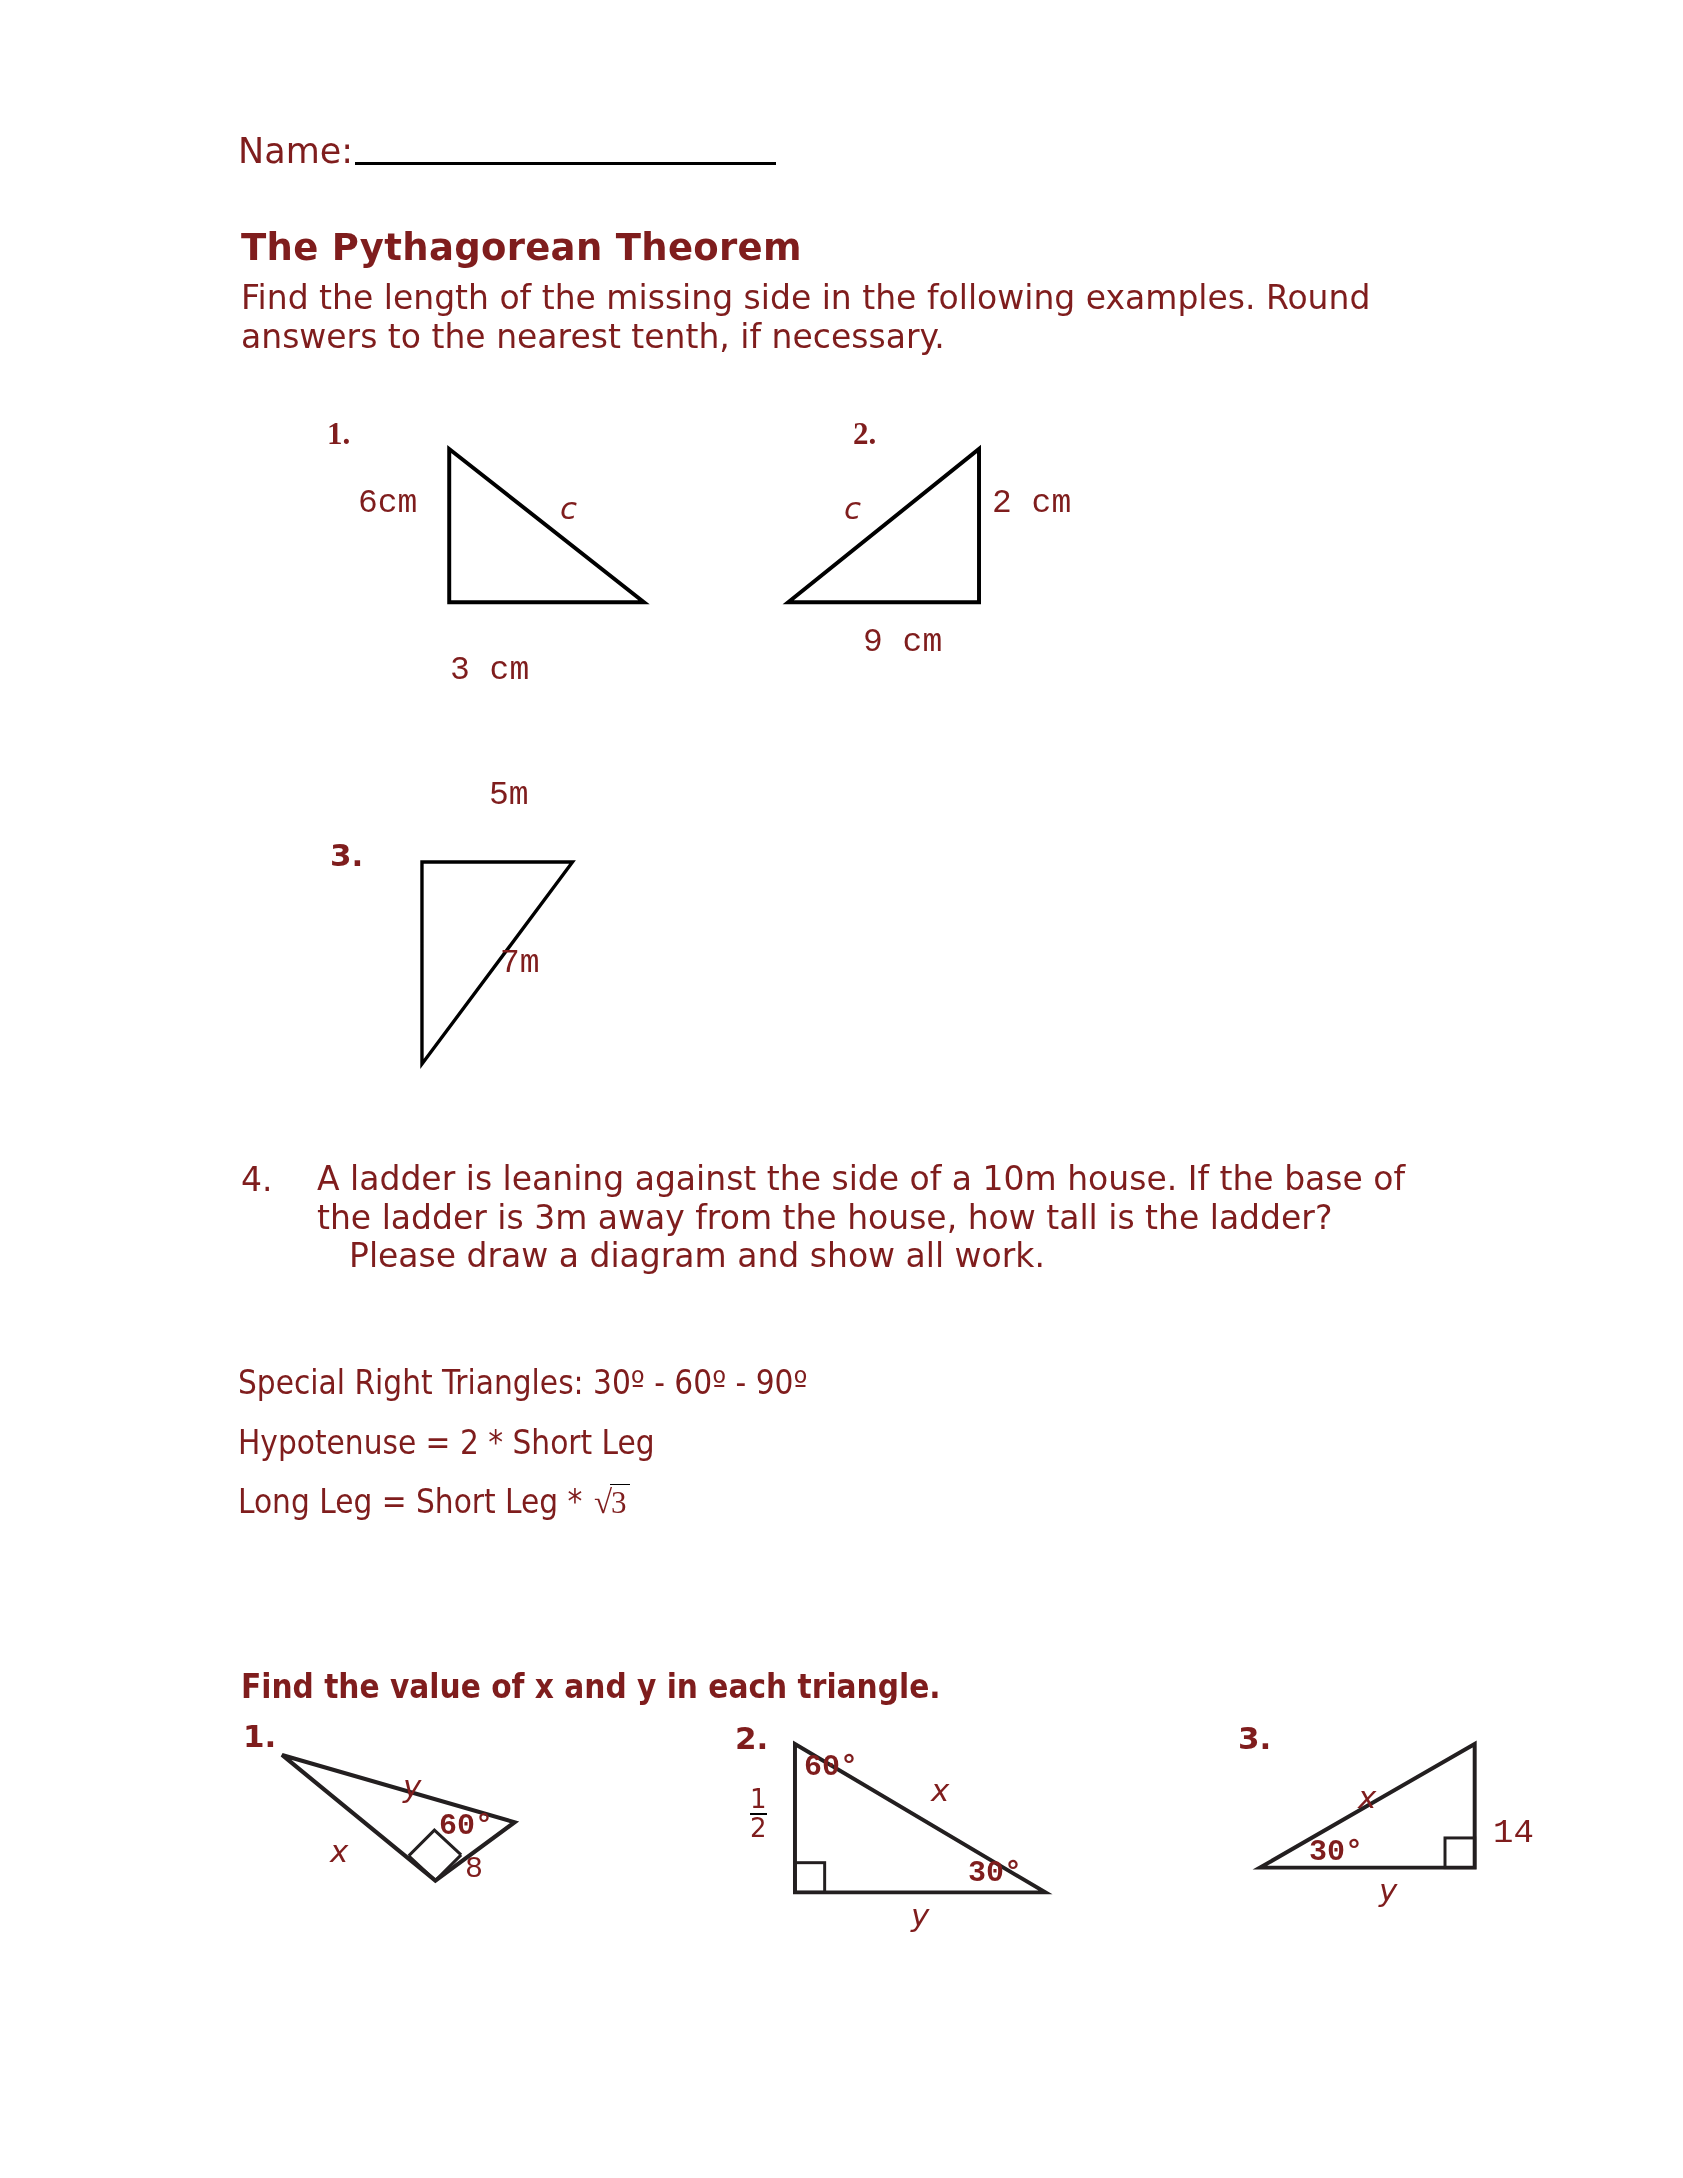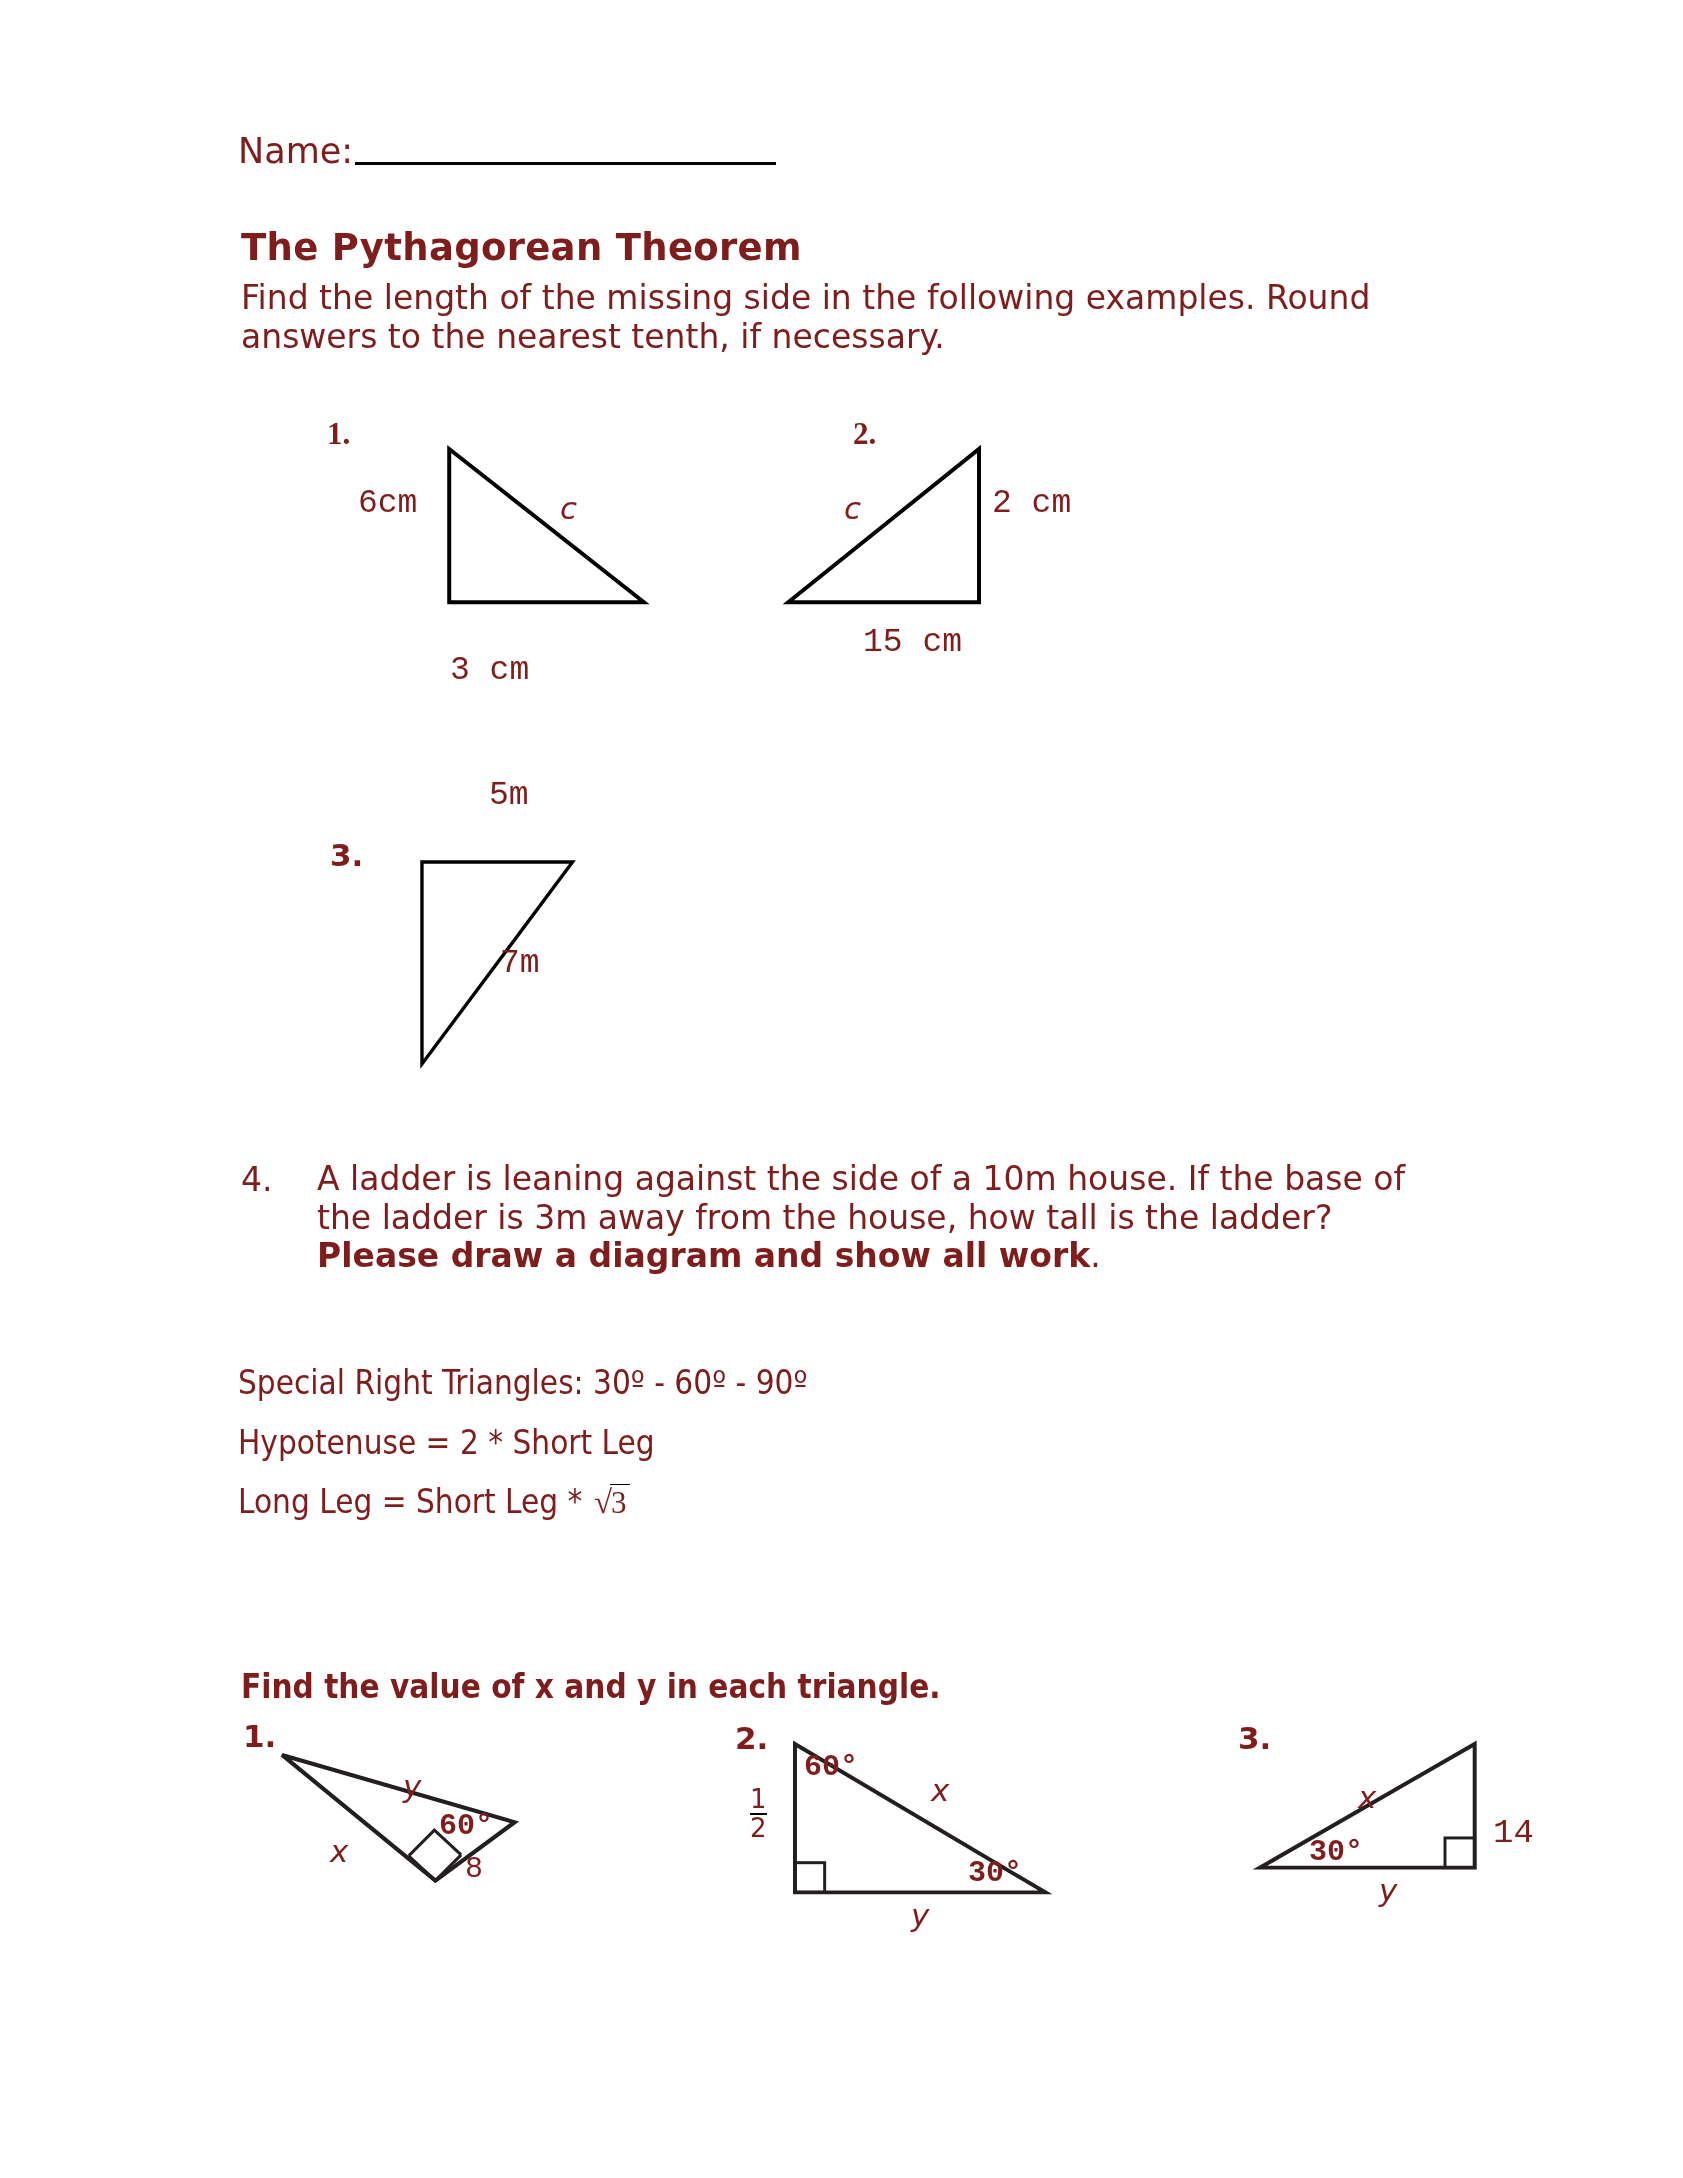--- a/index.html
+++ b/index.html
@@ -90,21 +90,21 @@
     font-size: 33px;
   }
   #q4-text {
     left: 317px;
     top: 1160px;
     width: 1089px;
     font-size: 33px;
     line-height: 1.17;
     font-family: "DejaVu Sans", sans-serif;
   }
-  #q4-text b { font-weight: bold; }
+  #q4-text b { font-weight: normal; margin-left: 32px; }
 
   
   .srt-line {
     left: 238px;
     font-family: "DejaVu Sans", sans-serif;
     font-stretch: semi-condensed;
     font-size: 33px;
     white-space: nowrap;
   }
   #srt-line-1 { top: 1363px; }
@@ -178,21 +178,21 @@
   <div class="abs prob-num" style="left:853px; top:416px;">2.</div>
 
   <div class="abs" style="left:785px; top:446px;">
     <svg width="218" height="173" viewBox="0 0 220 175">
 
       <path d="M 3 158 L 196 158 L 196 3 Z" fill="none" stroke="#000" stroke-width="4"></path>
     </svg>
   </div>
   <div class="abs var-label" style="left:844px; top:490px;">c</div>
   <div class="abs dim-label" style="left:992px; top:485px;">2 cm</div>
-  <div class="abs dim-label" style="left:863px; top:624px;">15 cm</div>
+  <div class="abs dim-label" style="left:863px; top:624px;">9 cm</div>
 
   <div class="abs prob-num-sans" style="left:330px; top:837px;">3.</div>
 
   <div class="abs dim-label" style="left:489px; top:777px;">5m</div>
 
   <div class="abs" style="left:419px; top:844px;">
     <svg width="208" height="238" viewBox="0 0 210 240">
 
       <path d="M 3 18 L 155 18 L 3 222 Z" fill="none" stroke="#000" stroke-width="3.4"></path>
     </svg>

